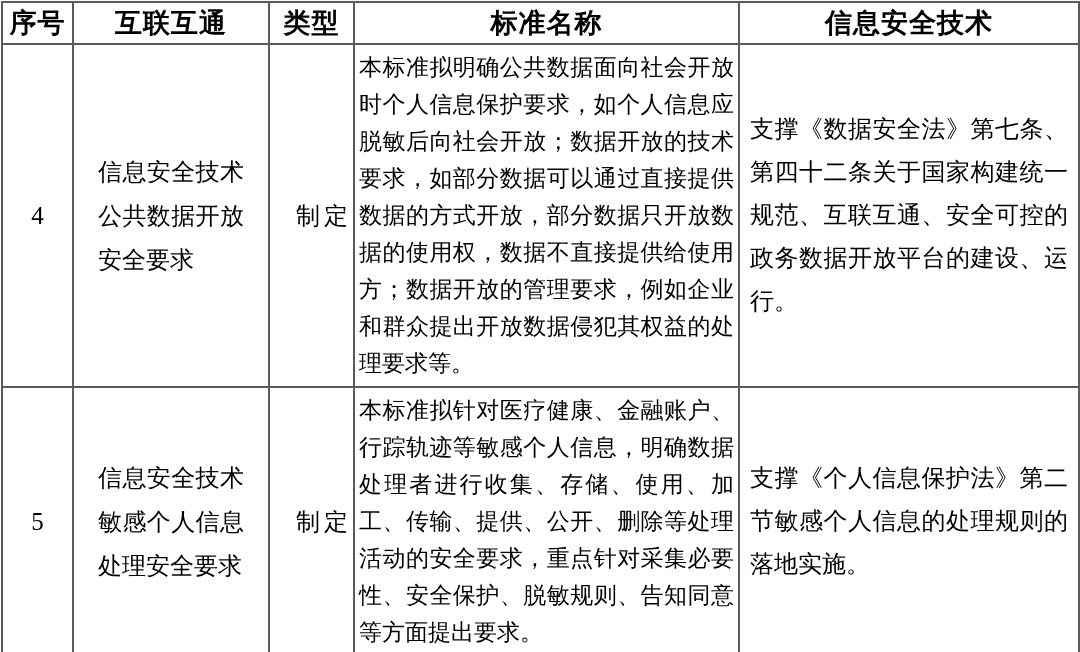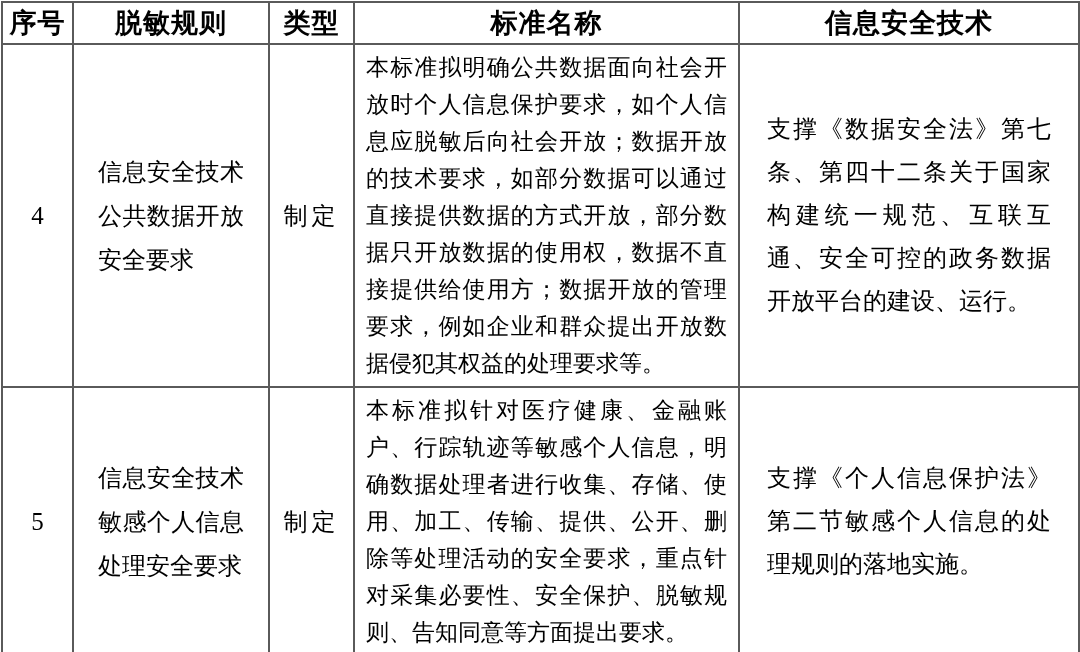--- a/index.html
+++ b/index.html
@@ -50,55 +50,55 @@
     font-size: 25px;
   }
   td.c-name {
     text-align: justify;
     text-justify: inter-character;
     padding: 0 24px;
     font-size: 24px;
     line-height: 44px;
   }
   td.c-type {
-    text-align: center;
+    text-align: right;
     font-size: 24px;
     letter-spacing: 4px;
   }
   td.c-content {
     text-align: justify;
     text-justify: inter-character;
-    padding: 4px 11px;
+    padding: 4px 4px;
     font-size: 23px;
     line-height: 37px;
   }
   td.c-problem {
     text-align: justify;
     text-justify: inter-character;
-    padding: 4px 27px;
+    padding: 4px 10px;
     font-size: 24px;
     line-height: 43px;
   }
 </style>
 </head>
 <body>
 
 <div class="page">
   <table class="std-table">
     <colgroup>
       <col style="width:71px">
       <col style="width:196px">
       <col style="width:85px">
       <col style="width:385px">
       <col style="width:340px">
     </colgroup>
     <thead>
       <tr>
         <th>序号</th>
-        <th>脱敏规则</th>
+        <th>互联互通</th>
         <th>类型</th>
         <th>标准名称</th>
         <th>信息安全技术</th>
       </tr>
     </thead>
     <tbody>
       <tr class="row-a">
         <td class="c-no">4</td>
         <td class="c-name">信息安全技术 公共数据开放安全要求</td>
         <td class="c-type">制定</td>

